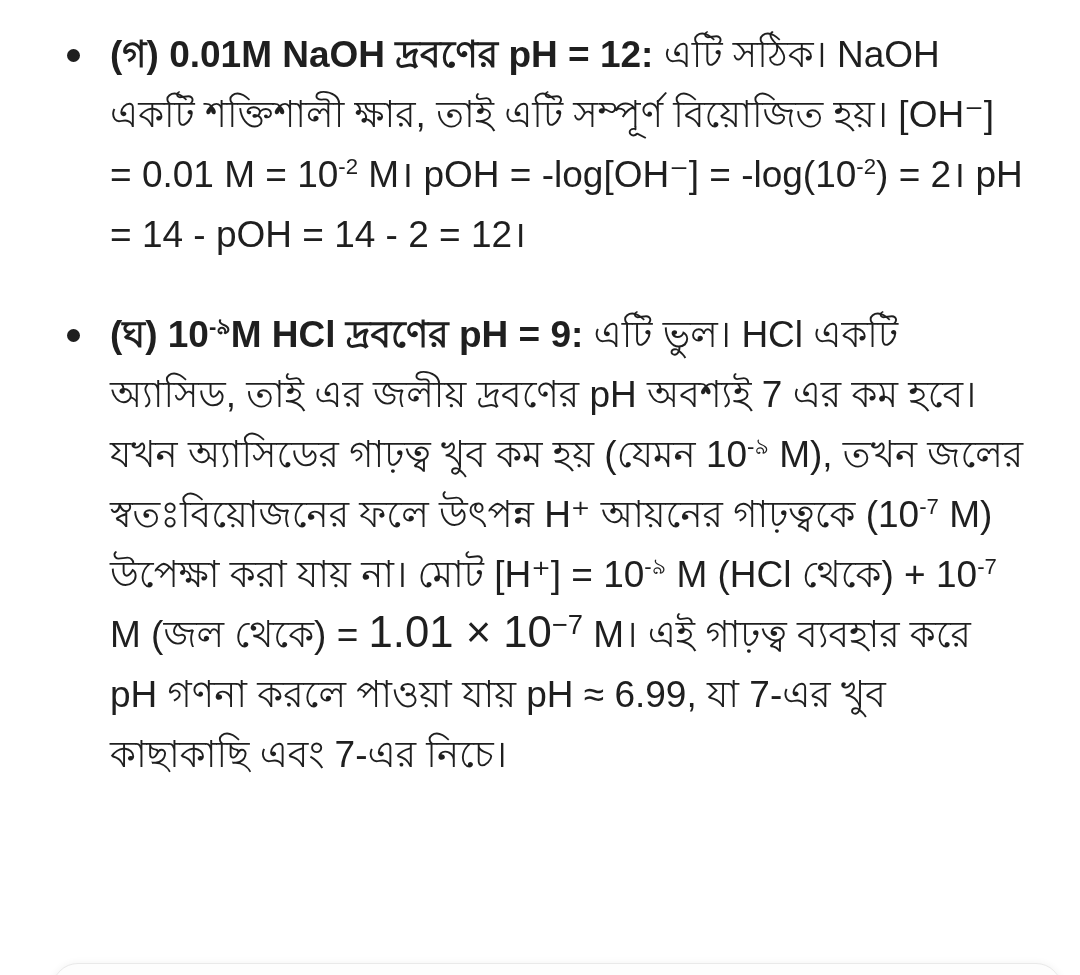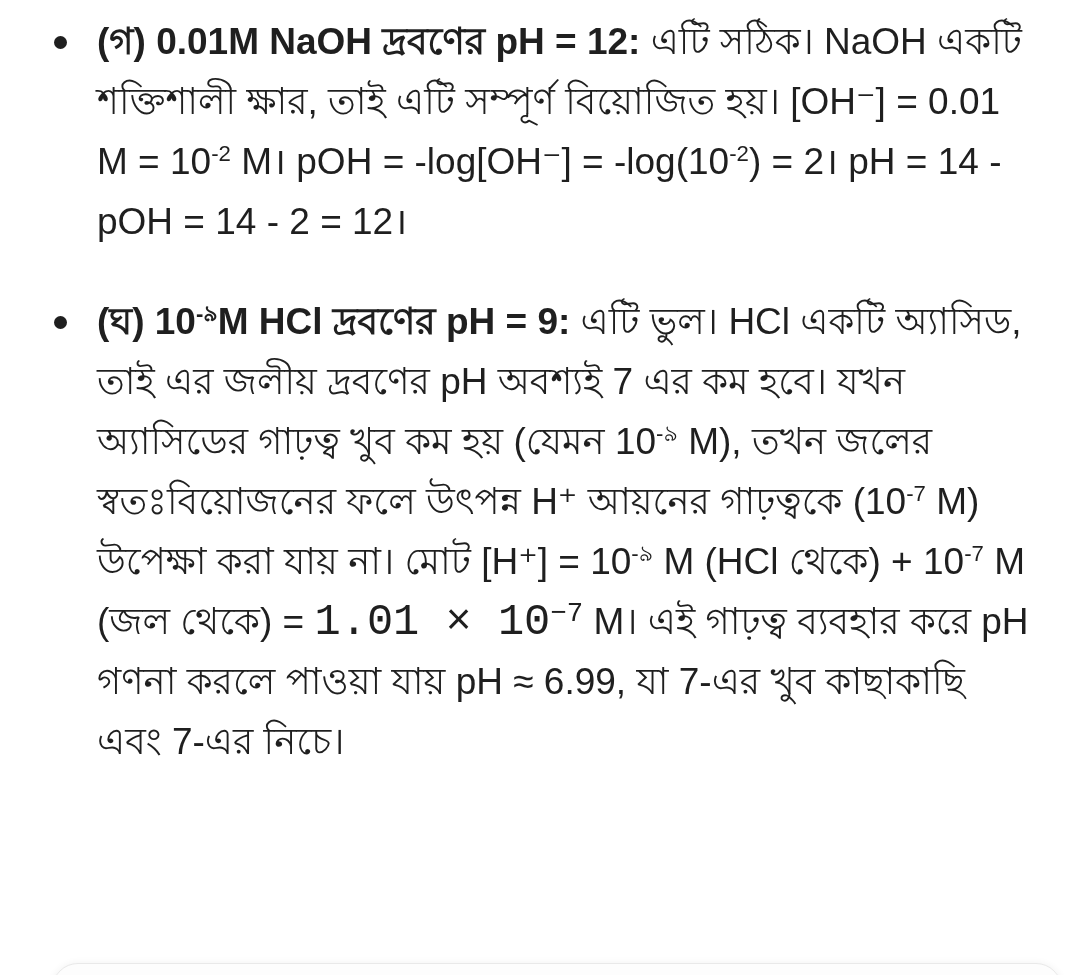--- a/index.html
+++ b/index.html
@@ -10,21 +10,21 @@
   body {
     width: 1080px;
     height: 975px;
     position: relative;
     overflow: hidden;
     font-family: "Liberation Sans", "DejaVu Sans", sans-serif;
     color: #1f1f1f;
   }
   .answer-list {
     list-style: none;
-    margin: 0;
+    margin: 13px;
     padding: 12px 42px 0 54px;
   }
   .answer-item {
     display: flex;
     align-items: flex-start;
   }
   .answer-item + .answer-item {
     margin-top: 40px;
   }
   .bullet-dot {
@@ -41,21 +41,21 @@
     font-size: 37px;
     line-height: 60px;
     word-break: normal;
   }
   .bullet-text .b { font-weight: 700; }
   .bullet-text sup {
     font-size: 0.6em;
     line-height: 0;
   }
   .bullet-text .math {
-    font-family: Liberation Mono, monospace;
+    font-family: Liberation Sans, sans-serif;
     font-size: 1.18em;
     line-height: 0;
   }
   .bullet-text sup.math {
     font-size: 0.74em;
   }
   .footer-card {
     position: absolute;
     top: 963px;
     left: 52px;

